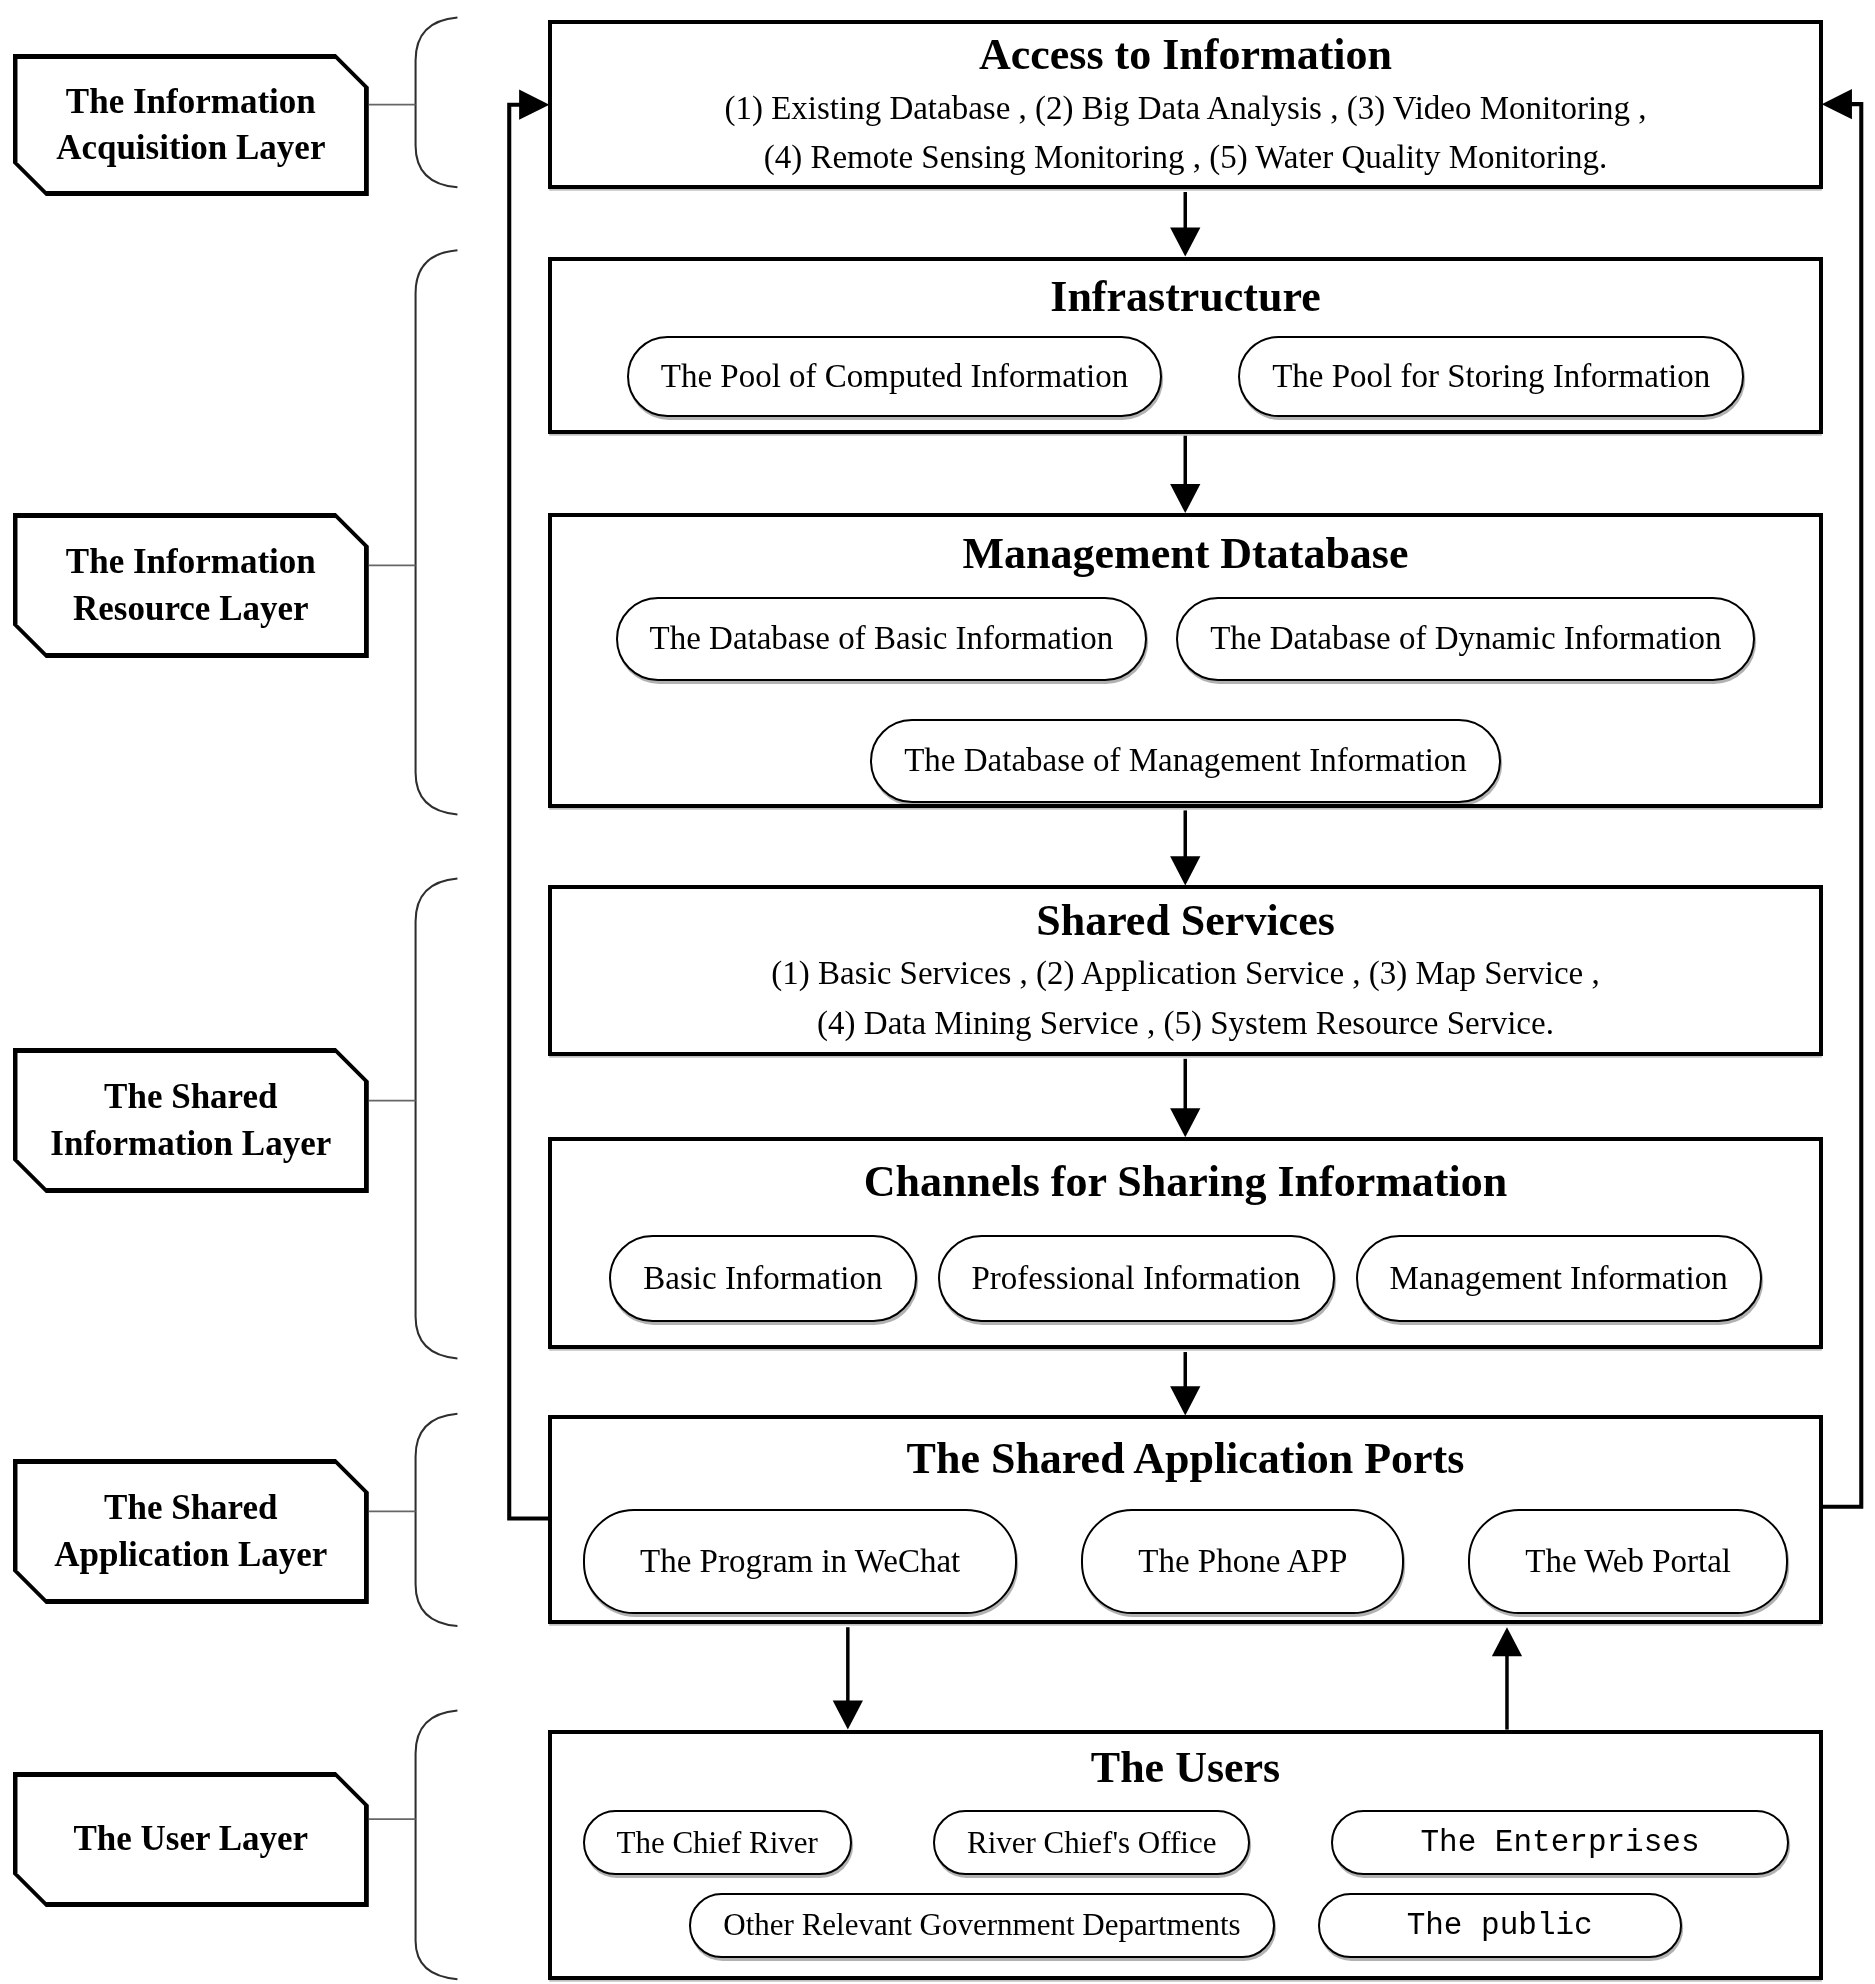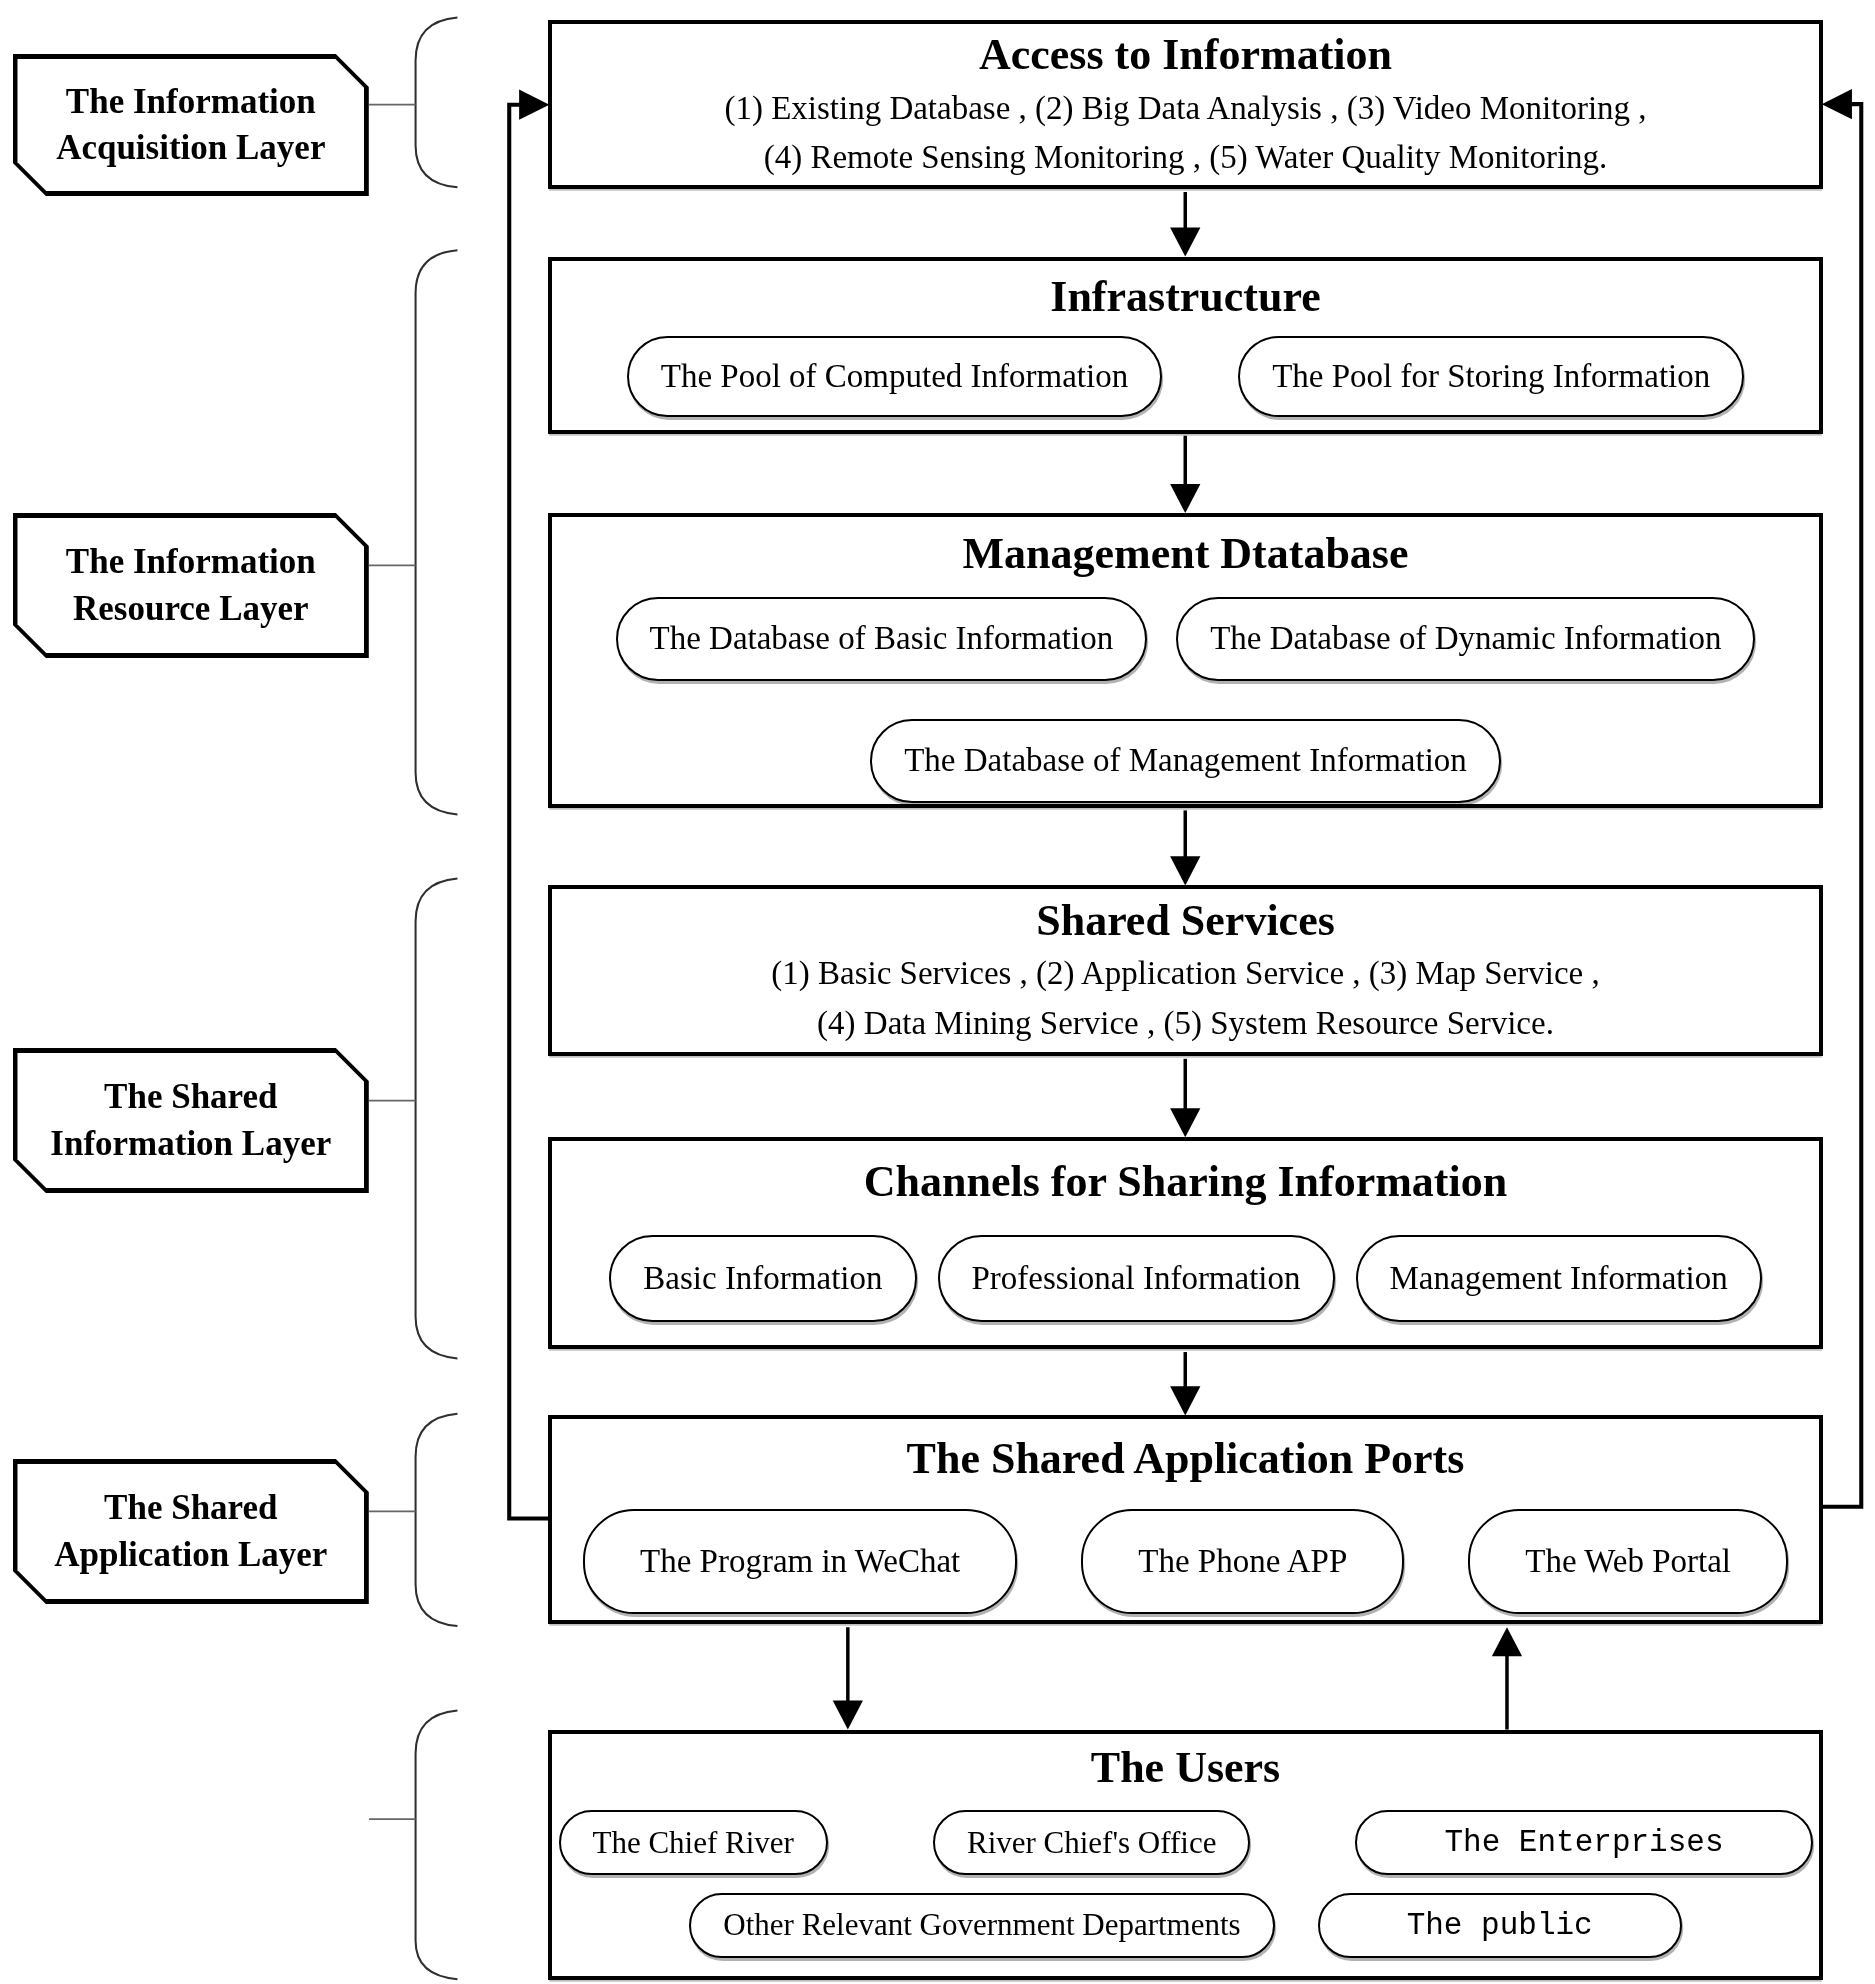--- a/index.html
+++ b/index.html
@@ -117,20 +117,25 @@
       <div>The Shared</div>
       <div>Information Layer</div>
     </div>
   </div>
   <div class="side-label" style="top:1439px;height:145px;">
     <div class="side-label-inner">
       <div>The Shared</div>
       <div>Application Layer</div>
     </div>
   </div>
+  <div class="side-label" style="top:1752px;height:135px;">
+    <div class="side-label-inner">
+      <div>The User Layer</div>
+    </div>
+  </div>
 
   <div class="box" style="top:20.4px;height:169px;justify-content:center;">
     <div class="box-title">Access to Information</div>
     <div class="box-line">(1) Existing Database , (2) Big Data Analysis , (3) Video Monitoring ,</div>
     <div class="box-line">(4) Remote Sensing Monitoring , (5) Water Quality Monitoring.</div>
   </div>
 
   <div class="box" style="top:257px;height:177px;">
     <div class="box-title" style="margin-top:8.1px;">Infrastructure</div>
     <div class="pill-row" style="margin-top:10.5px;gap:76px;">
@@ -169,21 +174,21 @@
     <div class="box-title" style="margin-top:11.6px;">The Shared Application Ports</div>
     <div class="pill-row" style="margin-top:22px;gap:64px;">
       <div class="pill h180">The Program in WeChat</div>
       <div class="pill h180">The Phone APP</div>
       <div class="pill h180">The Web Portal</div>
     </div>
   </div>
 
   <div class="box" style="top:1730px;height:250px;">
     <div class="box-title" style="margin-top:5.8px;">The Users</div>
-    <div class="pill-row" style="margin-top:14px;gap:105px;">
+    <div class="pill-row" style="margin-top:14px;gap:81px;">
       <div class="pill h112">The Chief River</div>
       <div class="pill h112">River Chief's Office</div>
       <div class="pill h112 padx">The Enterprises</div>
     </div>
     <div class="pill-row" style="margin-top:17.5px;gap:43px;">
       <div class="pill h112">Other Relevant Government Departments</div>
       <div class="pill h112 padx">The public</div>
     </div>
   </div>
 

